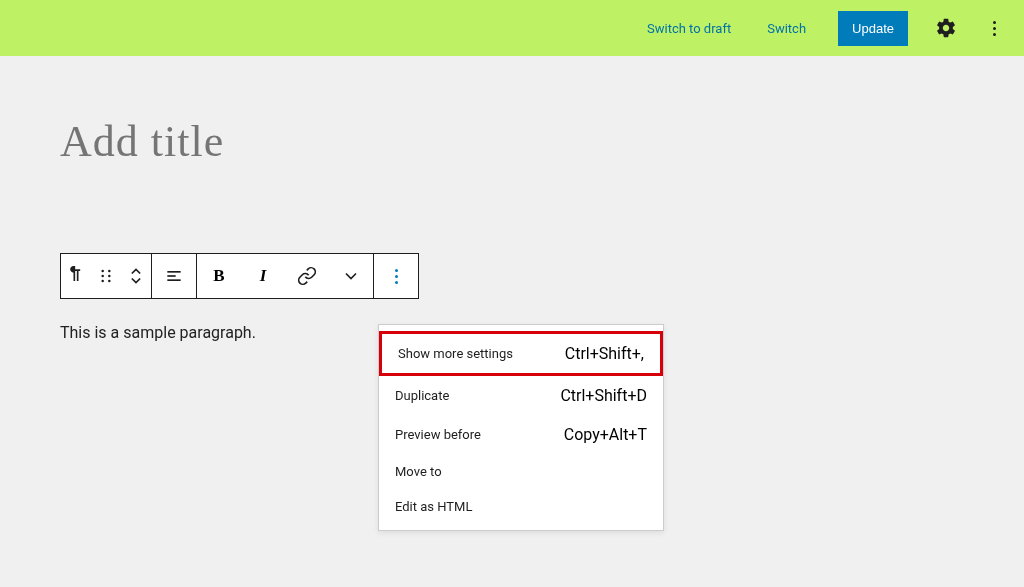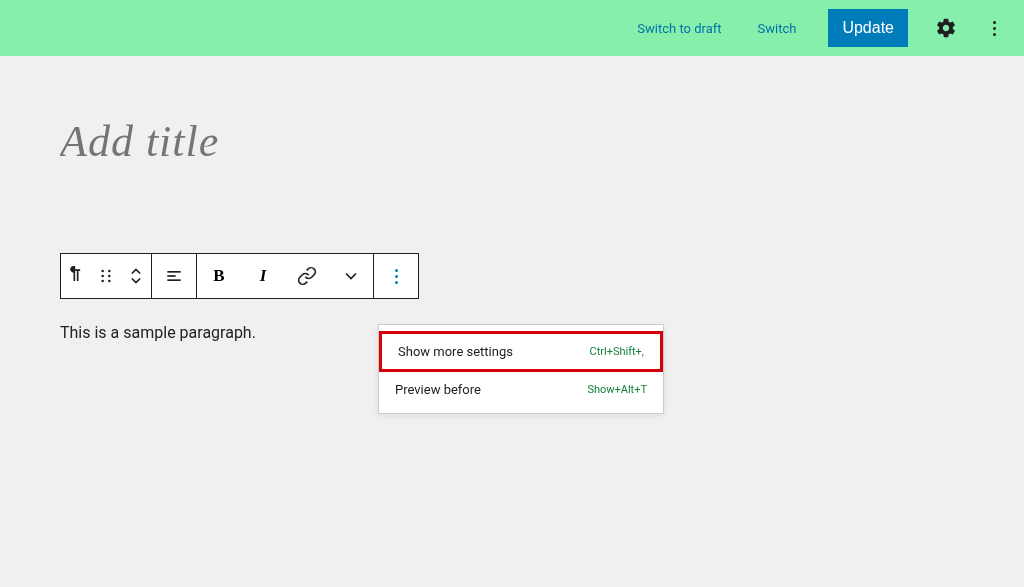--- a/index.html
+++ b/index.html
@@ -1,40 +1,40 @@
 <!DOCTYPE html>
 <html><head>
   <meta charset="utf-8">
   <style>
     * { margin: 0; padding: 0; box-sizing: border-box; }
     body { font-family: -apple-system, BlinkMacSystemFont, "Segoe UI", Roboto, sans-serif; width: 1024px; height: 587px; background: #fff; overflow: hidden; }
 
-    .top-bar { height: 56px; background: #86efac; display: flex; justify-content: flex-end; align-items: center; padding: 0 12px; gap: 12px; }
+    .top-bar { height: 56px; background: #bef264; display: flex; justify-content: flex-end; align-items: center; padding: 0 12px; gap: 12px; }
     .top-link { color: #0073aa; font-size: 13px; padding: 8px 12px; cursor: pointer; }
-    .update-btn { background: #007cba; color: #fff; font-size: 16px; padding: 10px 14px; border: none; cursor: pointer; margin: 0 8px; }
+    .update-btn { background: #007cba; color: #fff; font-size: 13px; padding: 10px 14px; border: none; cursor: pointer; margin: 0 8px; }
     .gear-btn, .kebab-btn { width: 36px; height: 36px; display: flex; align-items: center; justify-content: center; cursor: pointer; }
 
     .editor-area { background: #f0f0f0; height: 531px; padding-top: 60px; }
     .editor-inner { margin-left: 60px; width: 720px; }
-    .title-field { font-family: Georgia, "Times New Roman", serif; font-size: 44px; font-weight: 300; color: #888; letter-spacing: 1px; background: transparent; border: none; outline: none; width: 100%; font-style: italic; }
+    .title-field { font-family: Georgia, "Times New Roman", serif; font-size: 44px; font-weight: 300; color: #888; letter-spacing: 1px; background: transparent; border: none; outline: none; width: 100%; }
 
     .block-toolbar { margin-top: 86px; display: inline-flex; background: #fff; border: 1px solid #1e1e1e; height: 46px; }
     .toolbar-group { display: flex; align-items: center; border-right: 1px solid #1e1e1e; }
     .toolbar-group:last-child { border-right: none; }
     .toolbar-btn { width: 44px; height: 44px; display: flex; align-items: center; justify-content: center; cursor: pointer; background: transparent; border: none; }
     .toolbar-btn svg { width: 20px; height: 20px; }
     .toolbar-btn.narrow { width: 30px; }
     .toolbar-btn.bold { font-weight: 700; font-size: 17px; font-family: serif; }
     .toolbar-btn.italic { font-style: italic; font-size: 17px; font-family: serif; font-weight: 600; }
 
     .paragraph-text { margin-top: 24px; font-size: 16px; color: #222; }
 
     .context-menu { position: absolute; left: 378px; top: 324px; width: 286px; background: #fff; border: 1px solid #ccc; box-shadow: 0 2px 6px rgba(0,0,0,0.08); padding: 6px 0; }
     .menu-item { display: flex; justify-content: space-between; align-items: center; padding: 10px 16px; font-size: 13px; color: #1e1e1e; cursor: pointer; }
-    .menu-shortcut { color: #15803d; font-size: 11px; }
+    .menu-shortcut { color: #000000; font-size: 16px; }
     .highlight-box { border: 3px solid #d6000b; }
 
     .dots-v { display: inline-flex; flex-direction: column; gap: 3px; }
     .dots-v span { width: 3px; height: 3px; background: #1e1e1e; border-radius: 50%; }
     .dots-v.colored span { background: #007cba; }
   </style>
 </head>
 <body>
 
 <div class="top-bar">
@@ -121,16 +121,28 @@
     <p class="paragraph-text">This is a sample paragraph.</p>
   </div>
 </div>
 
 <div class="context-menu">
   <div class="menu-item highlight-box">
     <span>Show more settings</span>
     <span class="menu-shortcut">Ctrl+Shift+,</span>
   </div>
   <div class="menu-item">
+    <span>Duplicate</span>
+    <span class="menu-shortcut">Ctrl+Shift+D</span>
+  </div>
+  <div class="menu-item">
     <span>Preview before</span>
-    <span class="menu-shortcut">Show+Alt+T</span>
+    <span class="menu-shortcut">Copy+Alt+T</span>
+  </div>
+  <div class="menu-item">
+    <span>Move to</span>
+    <span class="menu-shortcut"></span>
+  </div>
+  <div class="menu-item">
+    <span>Edit as HTML</span>
+    <span class="menu-shortcut"></span>
   </div>
 </div>
 
 </body></html>

